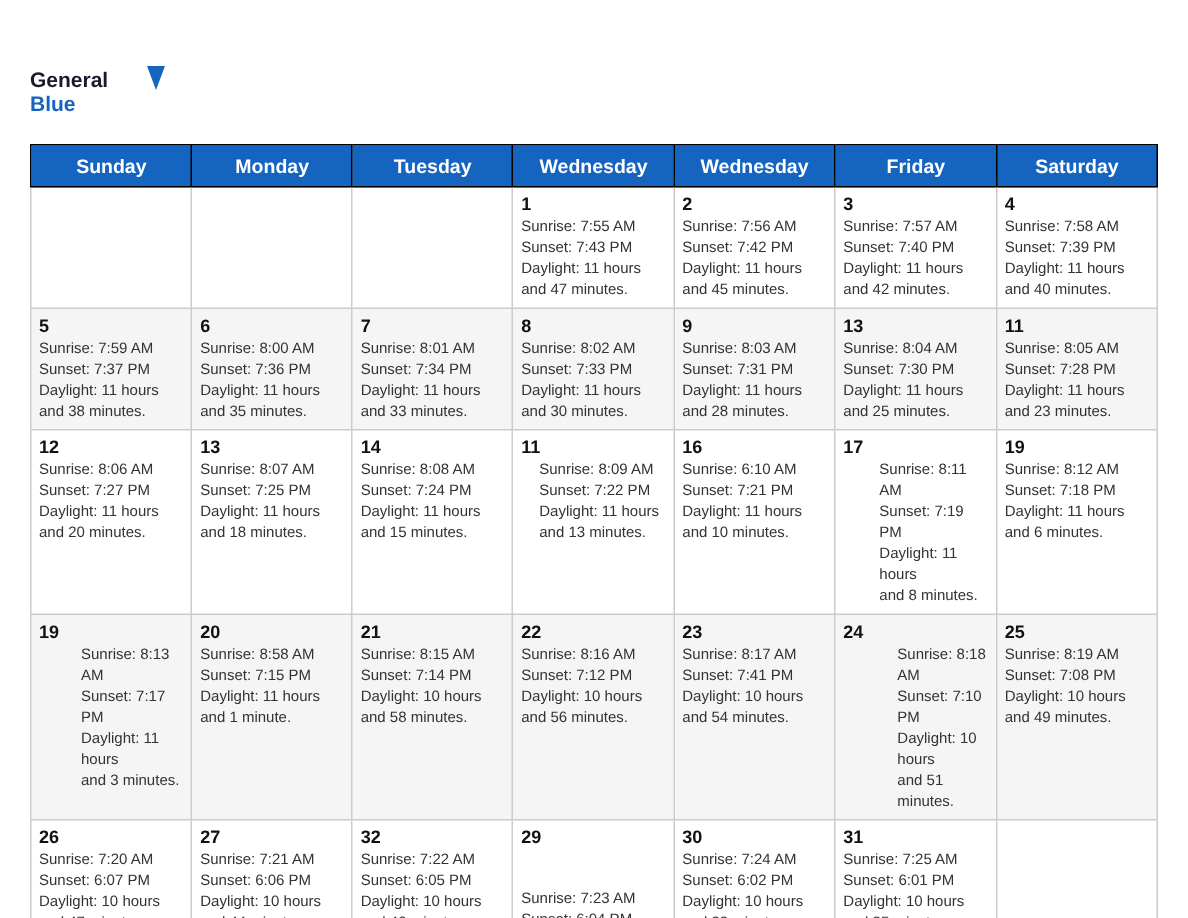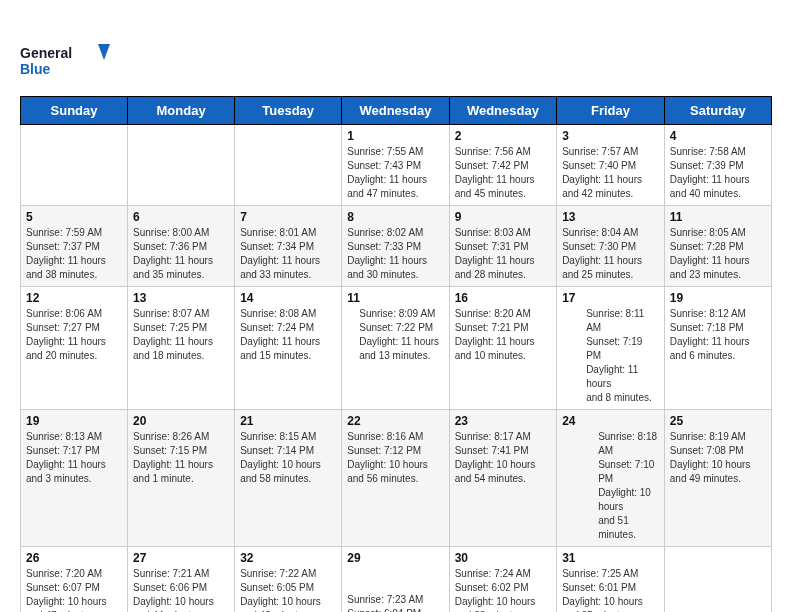--- a/index.html
+++ b/index.html
@@ -213,21 +213,21 @@
         </td>
         <td>
           <div class="day-number">11</div>
           <div class="day-info" style="white-space: pre-line; margin-left: 12px;">Sunrise: 8:09 AM
 Sunset: 7:22 PM
 Daylight: 11 hours
 and 13 minutes.</div>
         </td>
         <td>
           <div class="day-number">16</div>
-          <div class="day-info" style="white-space: pre-line;">Sunrise: 8:20 AM
+          <div class="day-info" style="white-space: pre-line;">Sunrise: 6:10 AM
 Sunset: 7:21 PM
 Daylight: 11 hours
 and 10 minutes.</div>
         </td>
         <td>
           <div class="day-number">17</div>
           <div class="day-info" style="white-space: pre-line; margin-left: 24px;">Sunrise: 8:11 AM
 Sunset: 7:19 PM
 Daylight: 11 hours
 and 8 minutes.</div>
@@ -236,28 +236,28 @@
           <div class="day-number">19</div>
           <div class="day-info" style="white-space: pre-line;">Sunrise: 8:12 AM
 Sunset: 7:18 PM
 Daylight: 11 hours
 and 6 minutes.</div>
         </td>
       </tr>
       <tr>
         <td>
           <div class="day-number">19</div>
-          <div class="day-info" style="white-space: pre-line;">Sunrise: 8:13 AM
+          <div class="day-info" style="white-space: pre-line; margin-left: 28px;">Sunrise: 8:13 AM
 Sunset: 7:17 PM
 Daylight: 11 hours
 and 3 minutes.</div>
         </td>
         <td>
           <div class="day-number">20</div>
-          <div class="day-info" style="white-space: pre-line;">Sunrise: 8:26 AM
+          <div class="day-info" style="white-space: pre-line;">Sunrise: 8:58 AM
 Sunset: 7:15 PM
 Daylight: 11 hours
 and 1 minute.</div>
         </td>
         <td>
           <div class="day-number">21</div>
           <div class="day-info" style="white-space: pre-line;">Sunrise: 8:15 AM
 Sunset: 7:14 PM
 Daylight: 10 hours
 and 58 minutes.</div>

